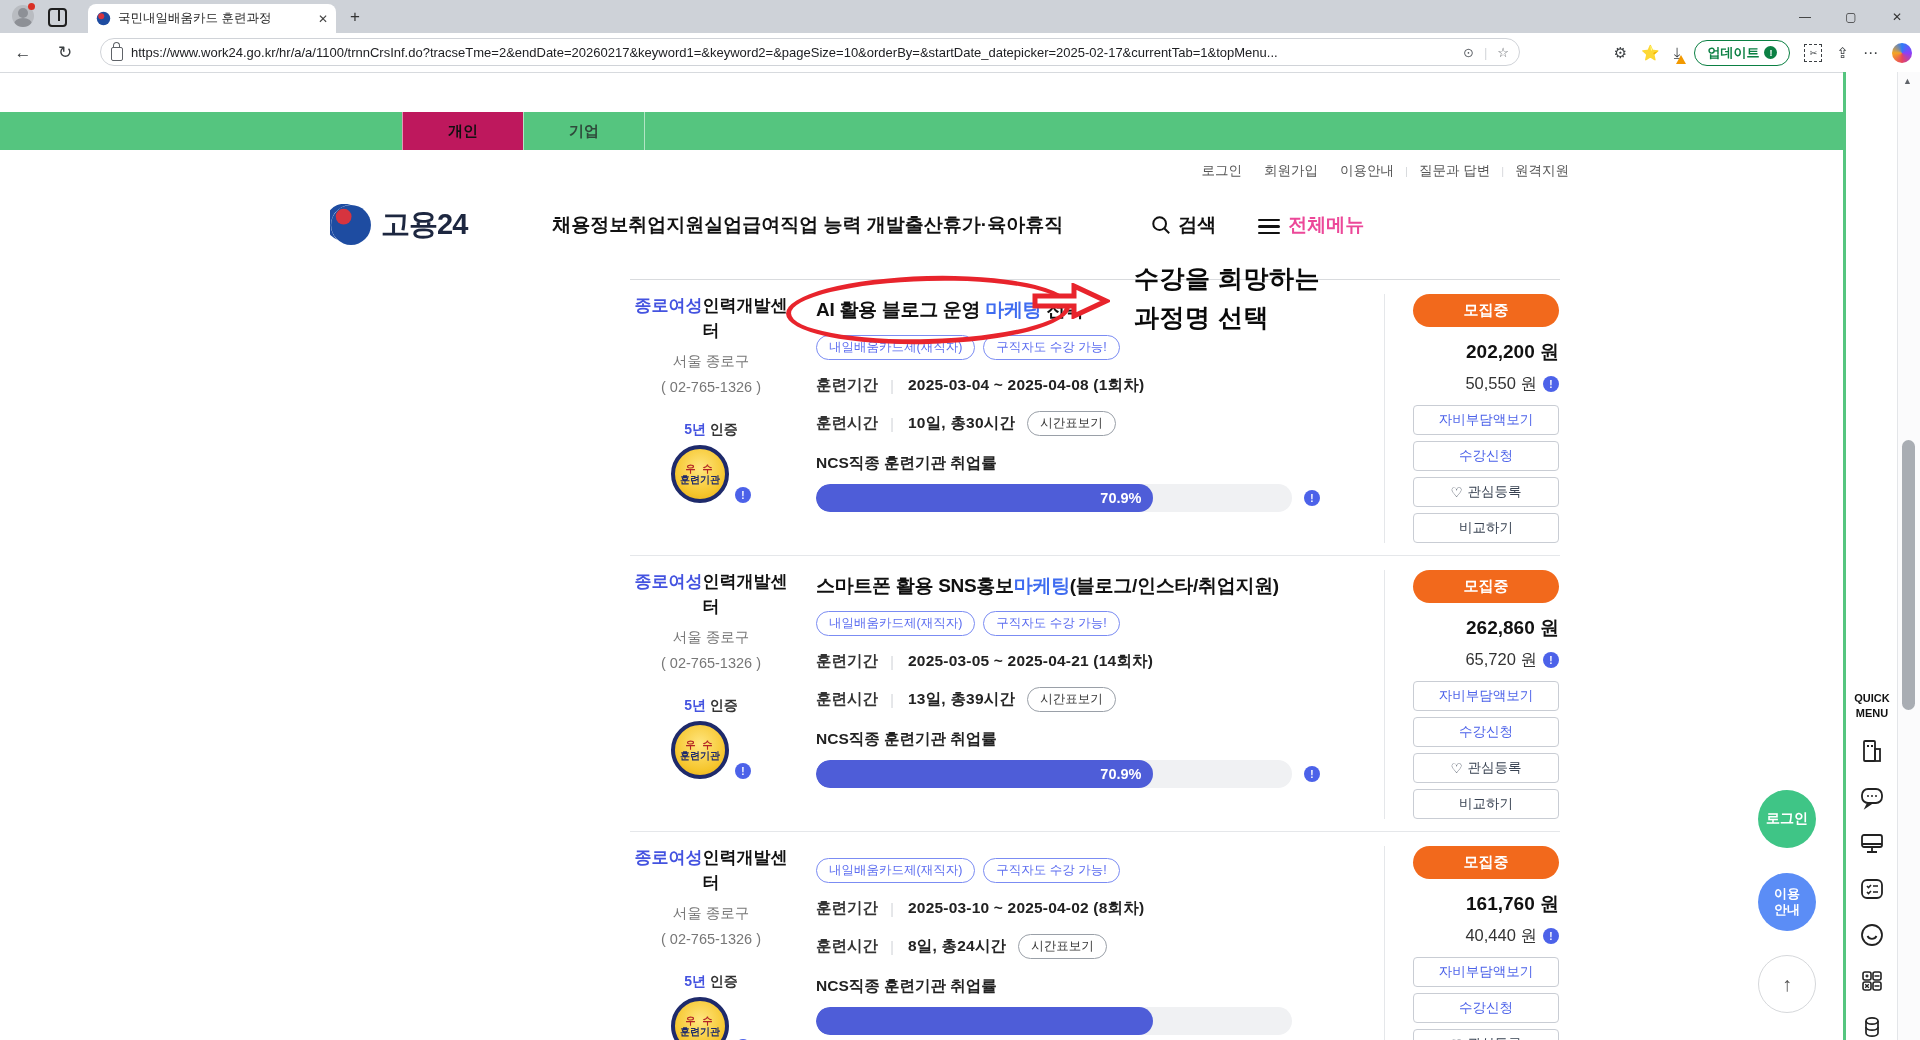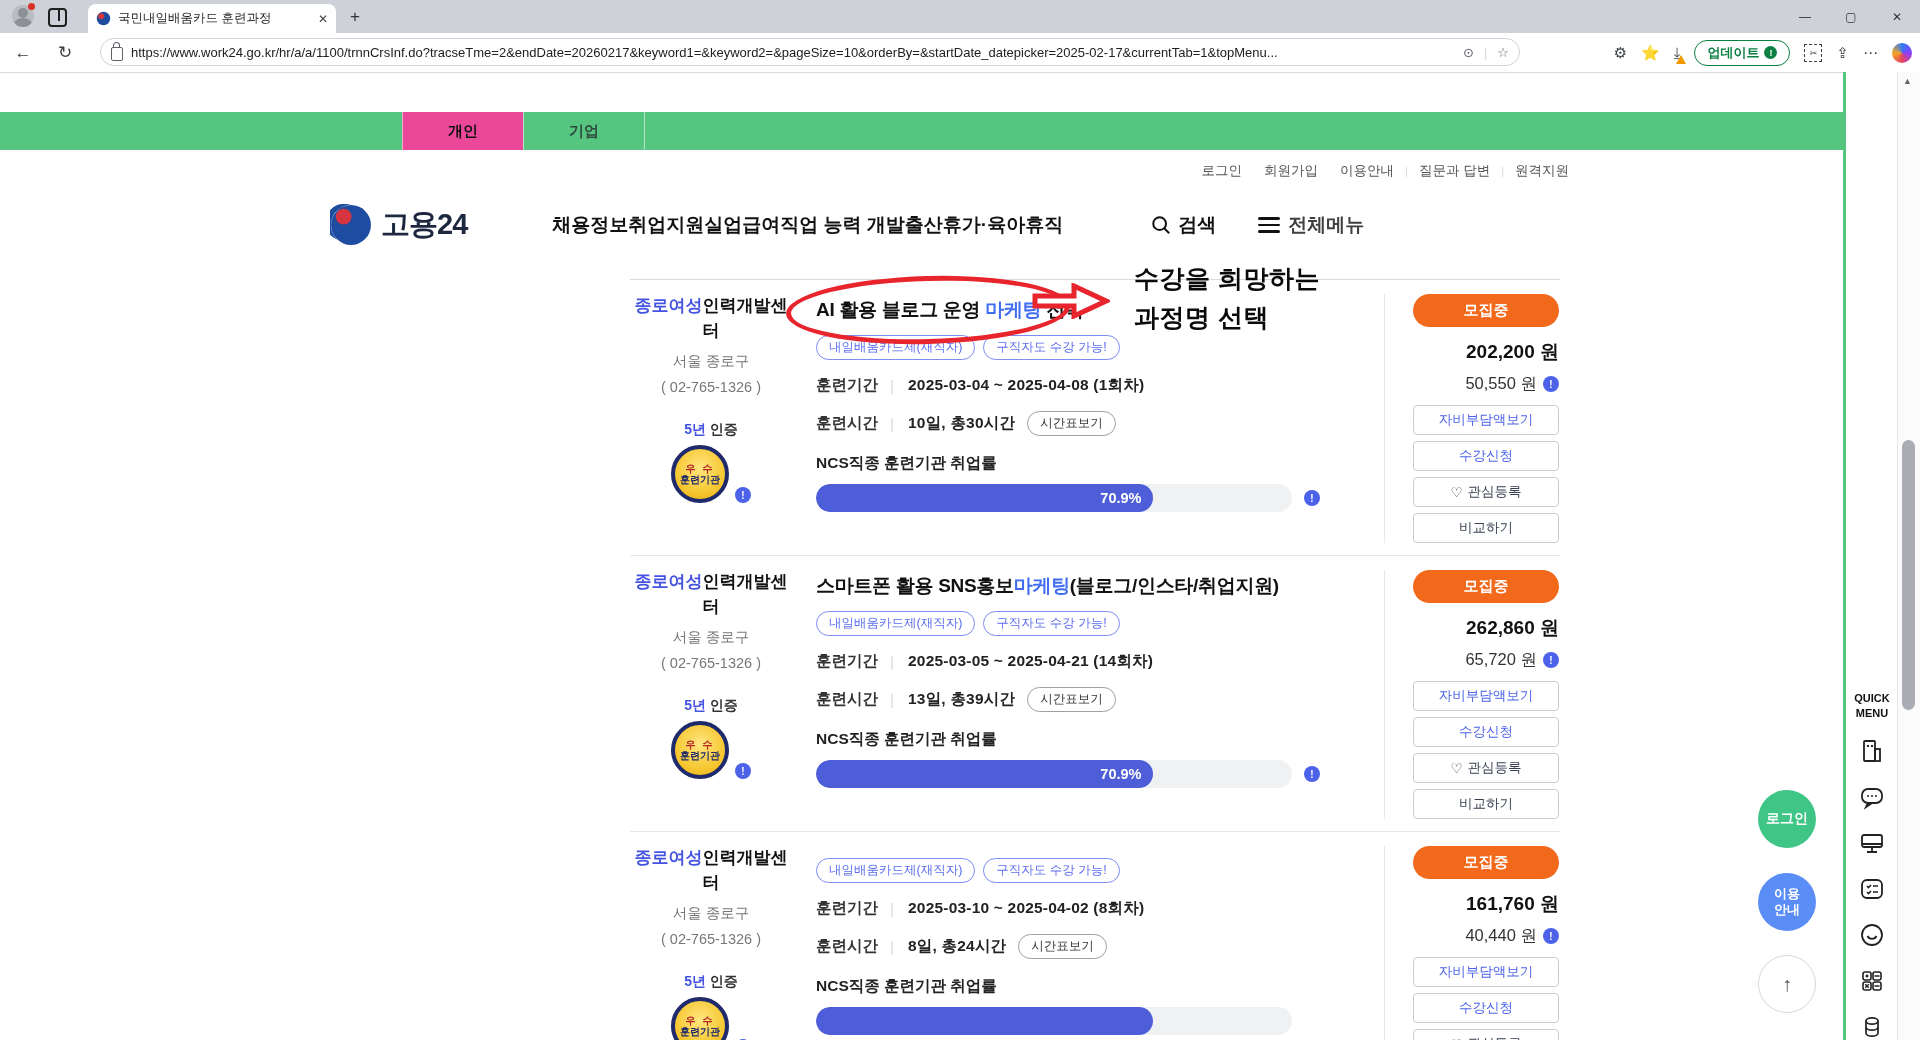--- a/index.html
+++ b/index.html
@@ -49,36 +49,36 @@
   
   .gov-bar{position:absolute;left:0;top:72px;width:1845px;height:40px;background:#eef0f3;display:flex;align-items:center;}
   .flag{margin-left:346px;width:22px;height:15px;background:#fff;border:1px solid #cfd2d6;position:relative;margin-right:9px;}
   .flag:before{content:"";position:absolute;left:6px;top:2.5px;width:9px;height:9px;border-radius:50%;background:linear-gradient(160deg,#cd2e3a 50%,#0047a0 50%);}
   .gov-text{font-size:13.5px;color:#333;}
 
   .green-bar{position:absolute;left:0;top:112px;width:1845px;height:38px;background:#55c57f;}
   .gb-tabs{position:absolute;left:402px;top:0;height:38px;display:flex;}
   .gb-tab{width:120px;height:38px;display:flex;align-items:center;justify-content:center;font-size:15px;font-weight:700;color:#2f4a3b;border-left:1px solid rgba(255,255,255,.55);}
   .gb-tab:last-child{border-right:1px solid rgba(255,255,255,.55);}
-  .gb-tab.active{background:#ec4899;color:#111;}
+  .gb-tab.active{background:#be185d;color:#111;}
   .gb-notice{position:absolute;right:262px;top:0;height:38px;display:flex;align-items:center;gap:12px;}
   .gb-notice-text{font-size:15px;font-weight:700;color:#102a1c;display:flex;align-items:center;gap:7px;}
   .gb-detail{background:#fff;border-radius:15px;padding:4px 14px;font-size:13px;color:#333;border:1px solid #e2e4e8;}
 
   .site-header{position:absolute;left:0;top:150px;width:1845px;height:129px;background:#fff;}
   .util-links{position:absolute;right:265px;top:12px;display:flex;align-items:center;font-size:13.5px;color:#555;}
   .util-links span.lnk{padding:0 11px;}
   .util-links span.sep{color:#d5d7da;font-size:11px;}
   .main-nav{position:absolute;left:330px;top:44px;width:1255px;height:62px;display:flex;align-items:center;}
   .logo{display:flex;align-items:center;gap:9px;}
   .logo-text{font-size:29px;font-weight:800;color:#1d2740;letter-spacing:-1px;}
   .nav-items{display:flex;align-items:center;margin-left:85px;}
   .nav-item{font-size:19px;font-weight:700;color:#111;white-space:nowrap;}
   .nav-search{display:flex;align-items:center;gap:7px;margin-left:88px;font-size:19px;font-weight:700;color:#111;}
-  .nav-allmenu{display:flex;align-items:center;gap:8px;margin-left:42px;font-size:19px;font-weight:700;color:#404040;}
+  .nav-allmenu{display:flex;align-items:flex-end;gap:8px;margin-left:42px;font-size:19px;font-weight:700;color:#ec4899;}
   .burger{display:inline-block;width:22px;}
   .burger i{display:block;height:2.5px;background:#111;margin:4px 0;border-radius:2px;}
 
   
   .course-list{position:absolute;left:630px;top:279px;width:930px;border-top:1px solid #d9dbde;}
   .course-card{display:flex;border-bottom:1px solid #e5e7ea;padding:14px 0 12px 0;min-height:232px;box-sizing:content-box;}
   .inst{width:162px;text-align:center;flex:none;}
   .inst-name{font-size:17px;font-weight:800;color:#111;line-height:1.45;word-break:break-all;padding:0 2px;}
   .inst-name .hl{color:#4453e0;}
   .inst-loc{margin-top:9px;font-size:14.5px;color:#777;}

